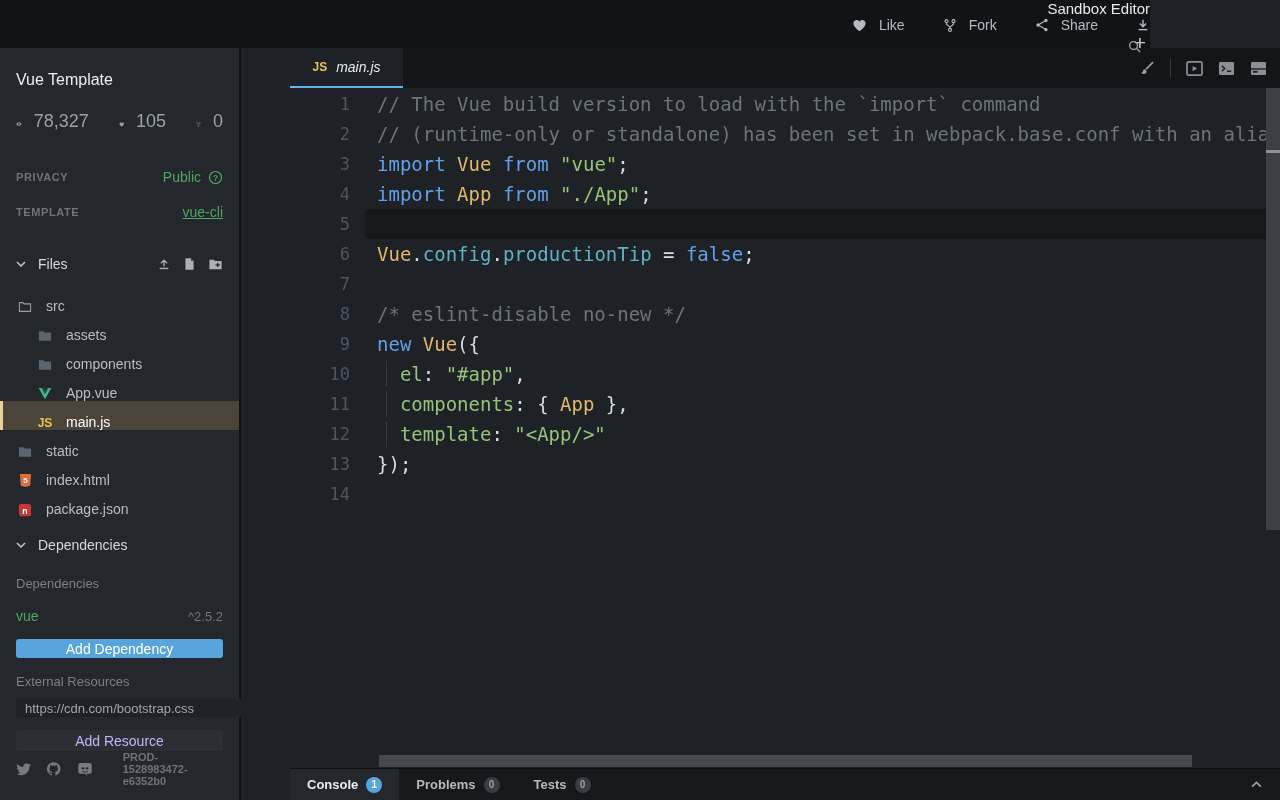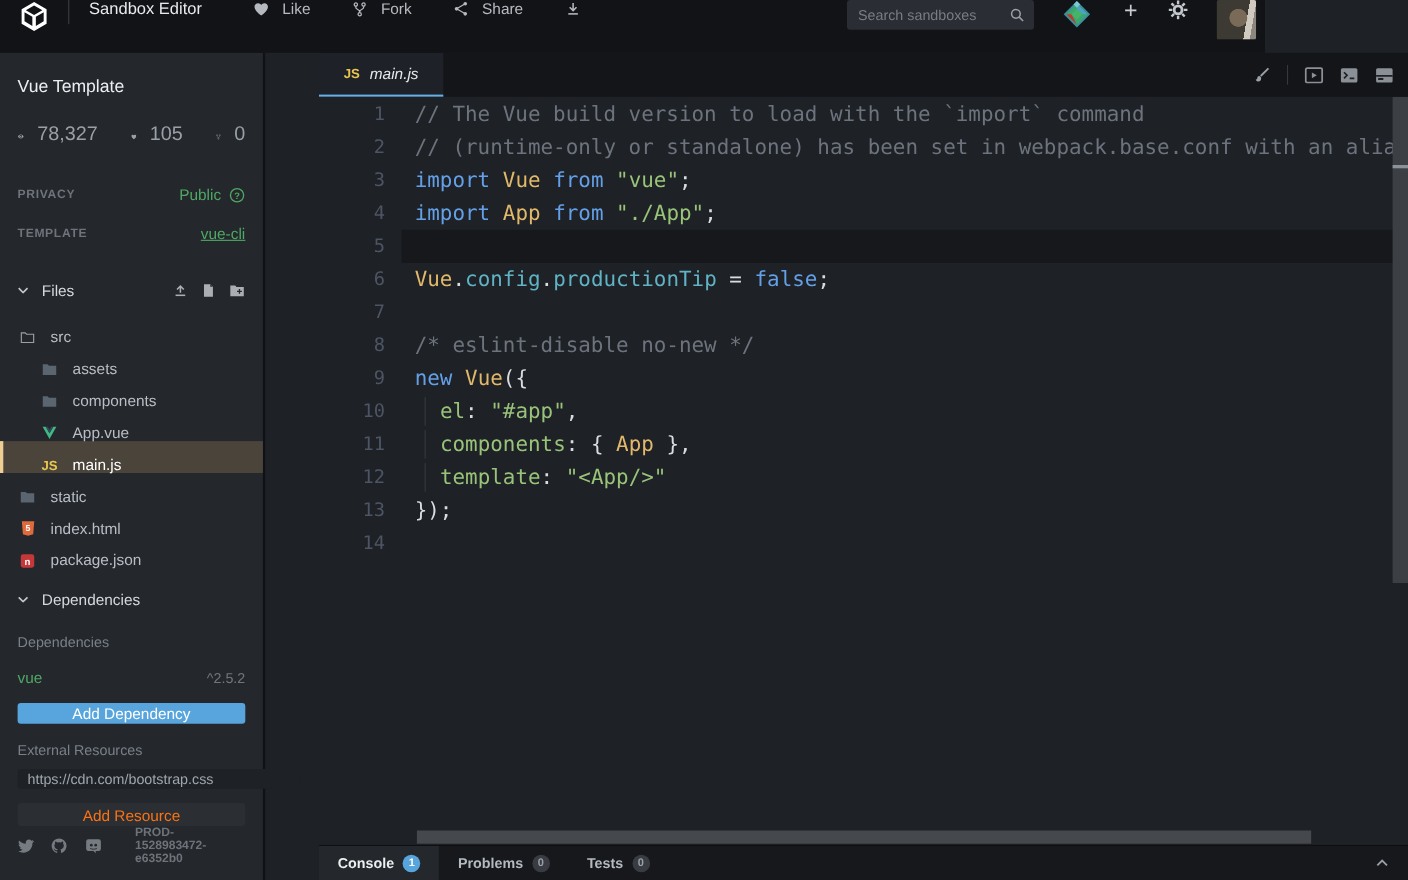--- a/index.html
+++ b/index.html
@@ -2,21 +2,21 @@
 <html style="--accent_blue: #57a5dc; --green: #4fa863; --js_yellow: #e7c64f; --vue_green: #41b883; --html_orange: #df6b3c; --npm_red: #c4383a; --selected_tan: #efce96; --keyword: #64a0e8; --ident: #e2b86b; --string: #98c379; --func: #5fb3c5; --comment: #6d737d; --plain: #d9dce2;"><head>
 <meta charset="utf-8">
 <style>
   * { margin:0; padding:0; box-sizing:border-box; }
   html,body { width:1280px; height:800px; overflow:hidden; background:#1e2126;
     font-family:"Liberation Sans", sans-serif; }
   svg { display:block; }
 
   
   .topnav { position:absolute; left:0; top:0; width:1150px; height:48px;
-    background:#121317; display:flex; align-items:flex-start; z-index:30; }
+    background:#121317; display:flex; align-items:flex-end; z-index:30;flex-direction:column; }
   .logo { margin-left:16px; width:30px; height:30px; cursor:pointer; }
   .nav-divider { width:1px; height:22px; background:#3a3d42; margin-left:16px; }
   .app-title { color:#e9eaec; font-size:15px; margin-left:18px; }
   .nav-actions { display:flex; align-items:center; margin-left:46px; gap:38px; }
   .nav-action { display:flex; align-items:center; gap:12px; color:#b6bac0; font-size:14px; cursor:pointer; }
   .nav-spacer { flex:1; }
   .searchbox { position:relative; width:170px; height:27px; background:#2a2d33; border-radius:3px; }
   .searchbox input { position:absolute; inset:0; background:transparent; border:none; outline:none;
     color:#cfd3d8; font-size:13px; padding:0 30px 0 10px; font-family:"Liberation Sans",sans-serif; }
   .searchbox input::placeholder { color:#787d84; }
@@ -58,21 +58,21 @@
   .dep-sub { margin:23px 16px 0; color:#7a8088; font-size:13px; }
   .dep-row { display:flex; align-items:baseline; justify-content:space-between; margin:17px 16px 0; }
   .dep-name { color:var(--green,#4fa863); font-size:14px; cursor:pointer; }
   .dep-ver { color:#70767e; font-size:13px; }
   .add-dep { margin:15px 16px 0; height:29px; background:var(--accent_blue,#57a5dc); border-radius:3px;
     color:#fff; font-size:14px; display:flex; align-items:center; justify-content:center; cursor:pointer; }
   .ext-label { margin:16px 16px 0; color:#7a8088; font-size:13px; }
   .res-input { margin:10px 16px 0; height:27px; background:#1e2125; border-radius:3px; border:none; width:256px;
     color:#9fa6ad; font-size:13px; padding:0 9px; outline:none; font-family:"Liberation Sans",sans-serif; }
   .add-res { margin:13px 16px 0; height:31px; background:#2b2e33; border-radius:3px;
-    color:#f97316; font-size:14px; display:flex; align-items:center; justify-content:center; cursor:pointer; }
+    color:#c4b5fd; font-size:14px; display:flex; align-items:center; justify-content:center; cursor:pointer; }
   .sb-footer { margin-top:auto; display:flex; align-items:center; gap:15px; padding:0 16px 13px; }
   .sb-footer .sp { flex:1; }
   .build-id { color:#6e737a; font-size:11px; font-weight:bold; }
 
   
   .editor { position:absolute; left:290px; top:48px; width:990px; height:752px; display:flex; flex-direction:column; }
   .tabbar { height:40px; background:#131519; display:flex; align-items:stretch; }
   .tab { width:113px; background:#1e2127; border-bottom:2px solid #65b0e6; display:flex; align-items:center;
     justify-content:center; gap:9px; cursor:pointer; }
   .tab .fname { color:#e7e9eb; font-size:14px; font-style:italic; }

